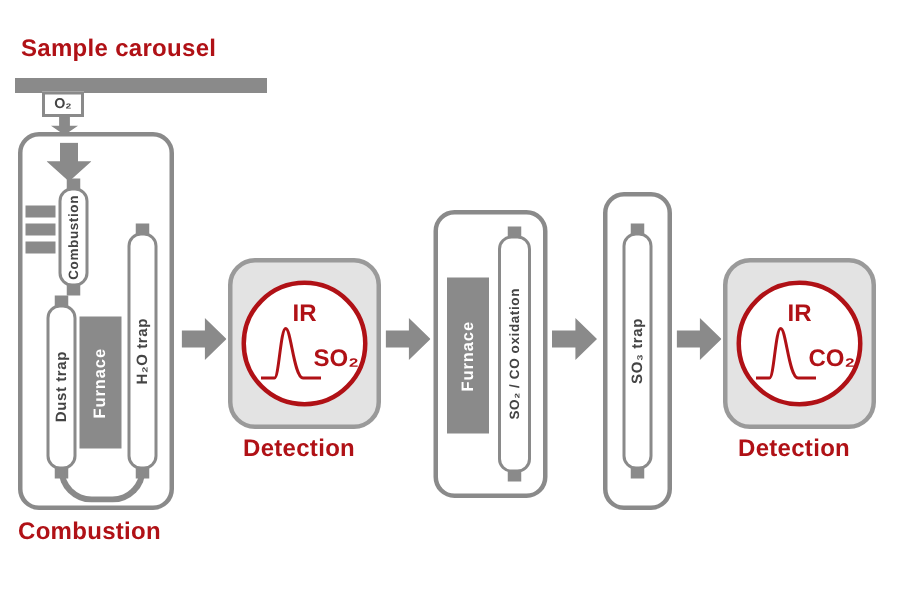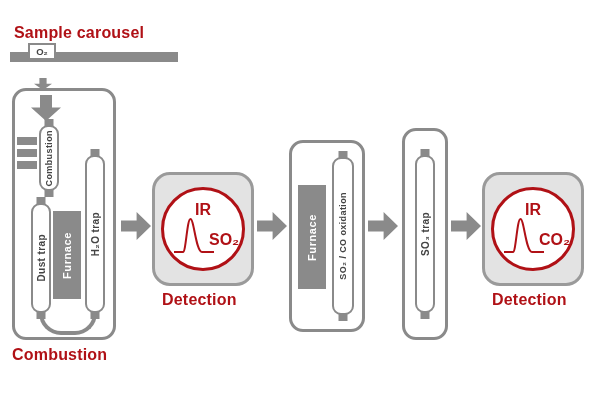--- a/index.html
+++ b/index.html
@@ -2,21 +2,21 @@
 <html style="--accent-red: #b01116; --gray: #8a8a8a; --panel-gray: #e3e3e3;"><head>
 <meta charset="utf-8">
 <style>
   * { margin:0; padding:0; box-sizing:border-box; }
   html,body { background:#fff; font-family:"Liberation Sans", sans-serif; }
   .canvas { position:relative; width:600px; height:401px; background:#fff; overflow:hidden; }
 
   .red-label { position:absolute; color:var(--accent-red,#b01116); font-weight:bold; font-size:16px; letter-spacing:0.2px; }
 
   .carousel-bar { position:absolute; left:10px; top:52px; width:168px; height:10px; background:var(--gray,#8a8a8a); }
-  .o2-box { position:absolute; left:28px; top:43px; width:28px; height:17px; background:#fff; border:2px solid var(--gray,#8a8a8a);
+  .o2-box { position:absolute; left:28px; top:61px; width:28px; height:17px; background:#fff; border:2px solid var(--gray,#8a8a8a);
             display:flex; align-items:center; justify-content:center; font-size:9.5px; font-weight:bold; color:#444; }
 
   .down-arrow { position:absolute; background:var(--gray,#8a8a8a);
     clip-path:polygon(30% 0, 70% 0, 70% 48%, 100% 48%, 50% 100%, 0 48%, 30% 48%); }
   .da-small { left:34px; top:78px; width:18px; height:12px; }
   .da-big   { left:16px; top:4px;  width:30px; height:26px; }
 
   .box { position:absolute; background:#fff; border:3px solid var(--gray,#8a8a8a); border-radius:14px; }
   .combustion-box { left:12px; top:88px; width:104px; height:252px; }
   .oxidation-box  { left:289px; top:140px; width:76px; height:192px; }

